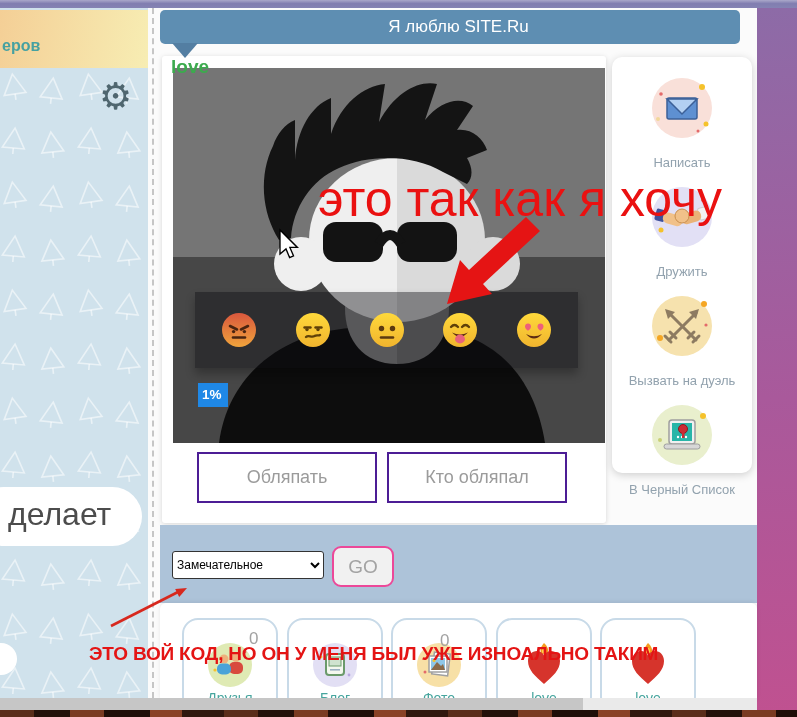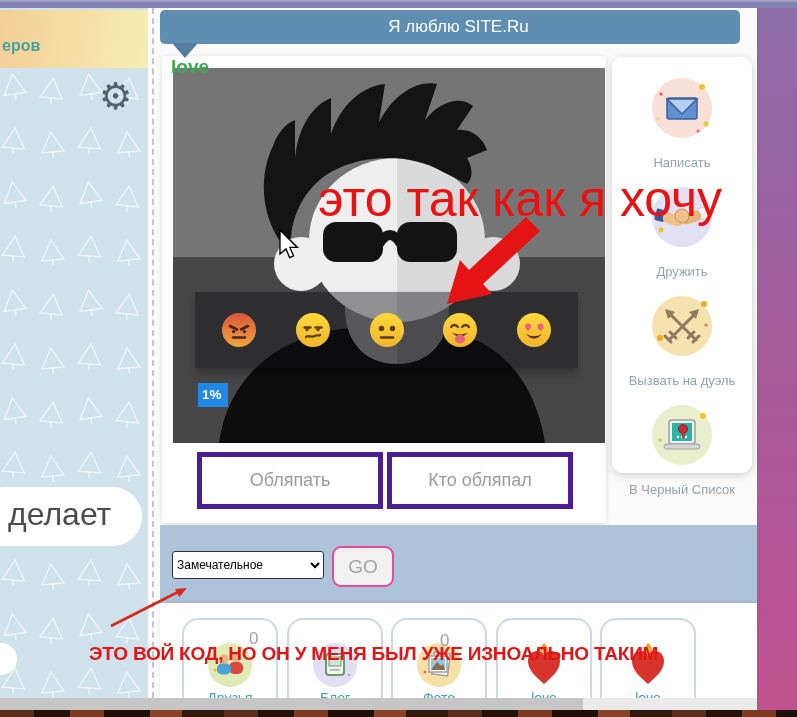--- a/index.html
+++ b/index.html
@@ -29,21 +29,21 @@
   #banner-tail{left:172px;top:43px;width:0;height:0;border-left:13px solid transparent;border-right:13px solid transparent;border-top:15px solid #537ea2;z-index:6;}
 
   
   #profilecard{left:162px;top:56px;width:444px;height:467px;background:#fff;border-radius:3px;box-shadow:0 1px 5px rgba(0,0,0,.15);z-index:4;}
   #username{left:171px;top:56px;font-size:19px;font-weight:bold;color:#3cab4e;z-index:7;}
   #avatar{left:173px;top:68px;width:432px;height:375px;z-index:5;overflow:hidden;}
   #emojibar{position:absolute;left:22px;top:224px;width:383px;height:76px;background:rgba(12,12,16,.42);box-shadow:0 6px 9px rgba(0,0,0,.28);display:flex;align-items:center;justify-content:space-between;padding:0 26px;box-sizing:border-box;}
   .emoji{width:36px;height:36px;cursor:pointer;}
   #pct{position:absolute;left:25px;top:315px;width:30px;height:24px;background:#1f88e6;color:#fff;font-size:13.5px;font-weight:bold;line-height:24px;padding-left:4px;box-sizing:border-box;}
 
-  .obl-btn{display:flex;align-items:center;justify-content:center;width:176px;height:47px;background:#fff;border:5px solid #4c1d95;font-size:18px;color:#9b9b9b;z-index:6;cursor:pointer;}
+  .obl-btn{display:flex;align-items:center;justify-content:center;width:176px;height:47px;background:#fff;border:2px solid #4c1d95;font-size:18px;color:#9b9b9b;z-index:6;cursor:pointer;}
   #btn1{left:197px;top:452px;}
   #btn2{left:387px;top:452px;}
 
   
   #sidebar{left:612px;top:57px;width:140px;height:416px;background:#fff;border-radius:10px;box-shadow:0 2px 8px rgba(0,0,0,.18);z-index:4;display:flex;flex-direction:column;align-items:center;padding-top:20px;box-sizing:border-box;gap:16px;}
   .side-item{display:flex;flex-direction:column;align-items:center;gap:16px;cursor:pointer;}
   .side-label{font-size:13px;color:#92a2ae;white-space:nowrap;}
 
   
   #bluestrip{left:160px;top:525px;width:597px;height:78px;background:#adc3d9;z-index:4;}

